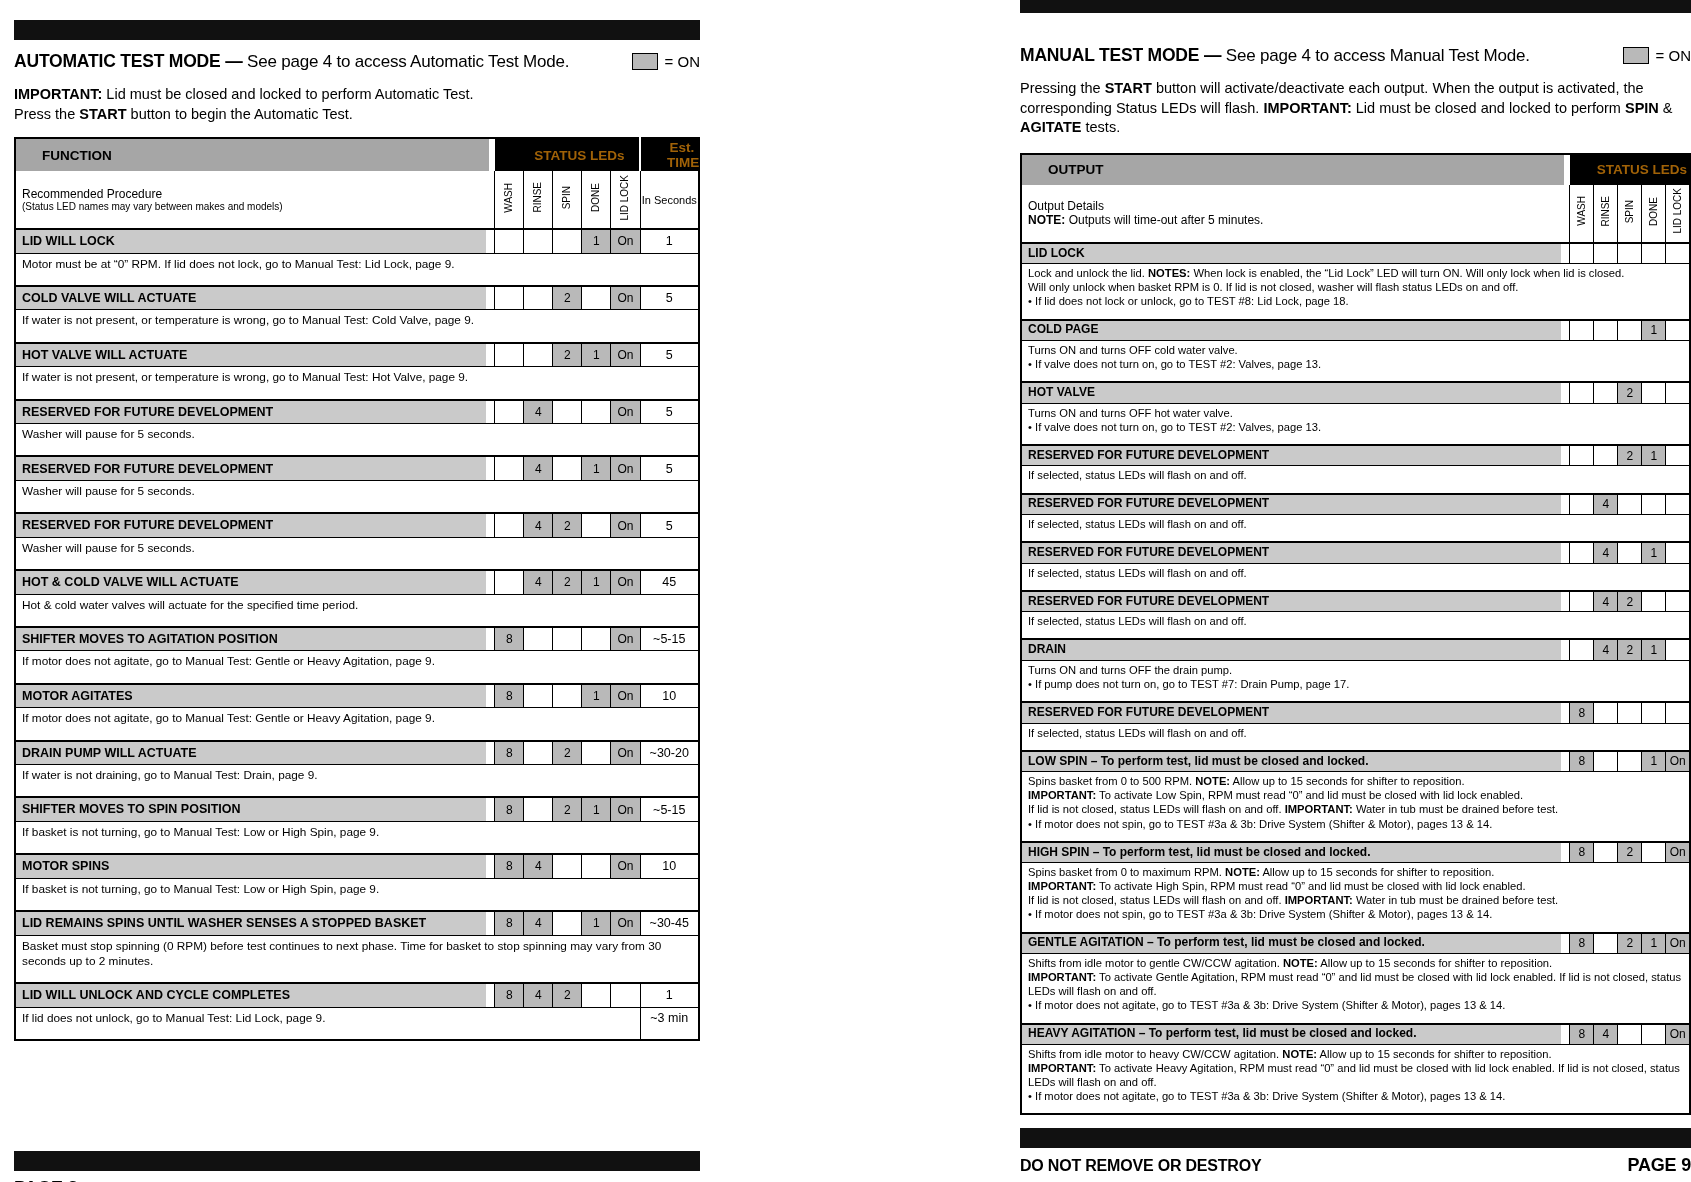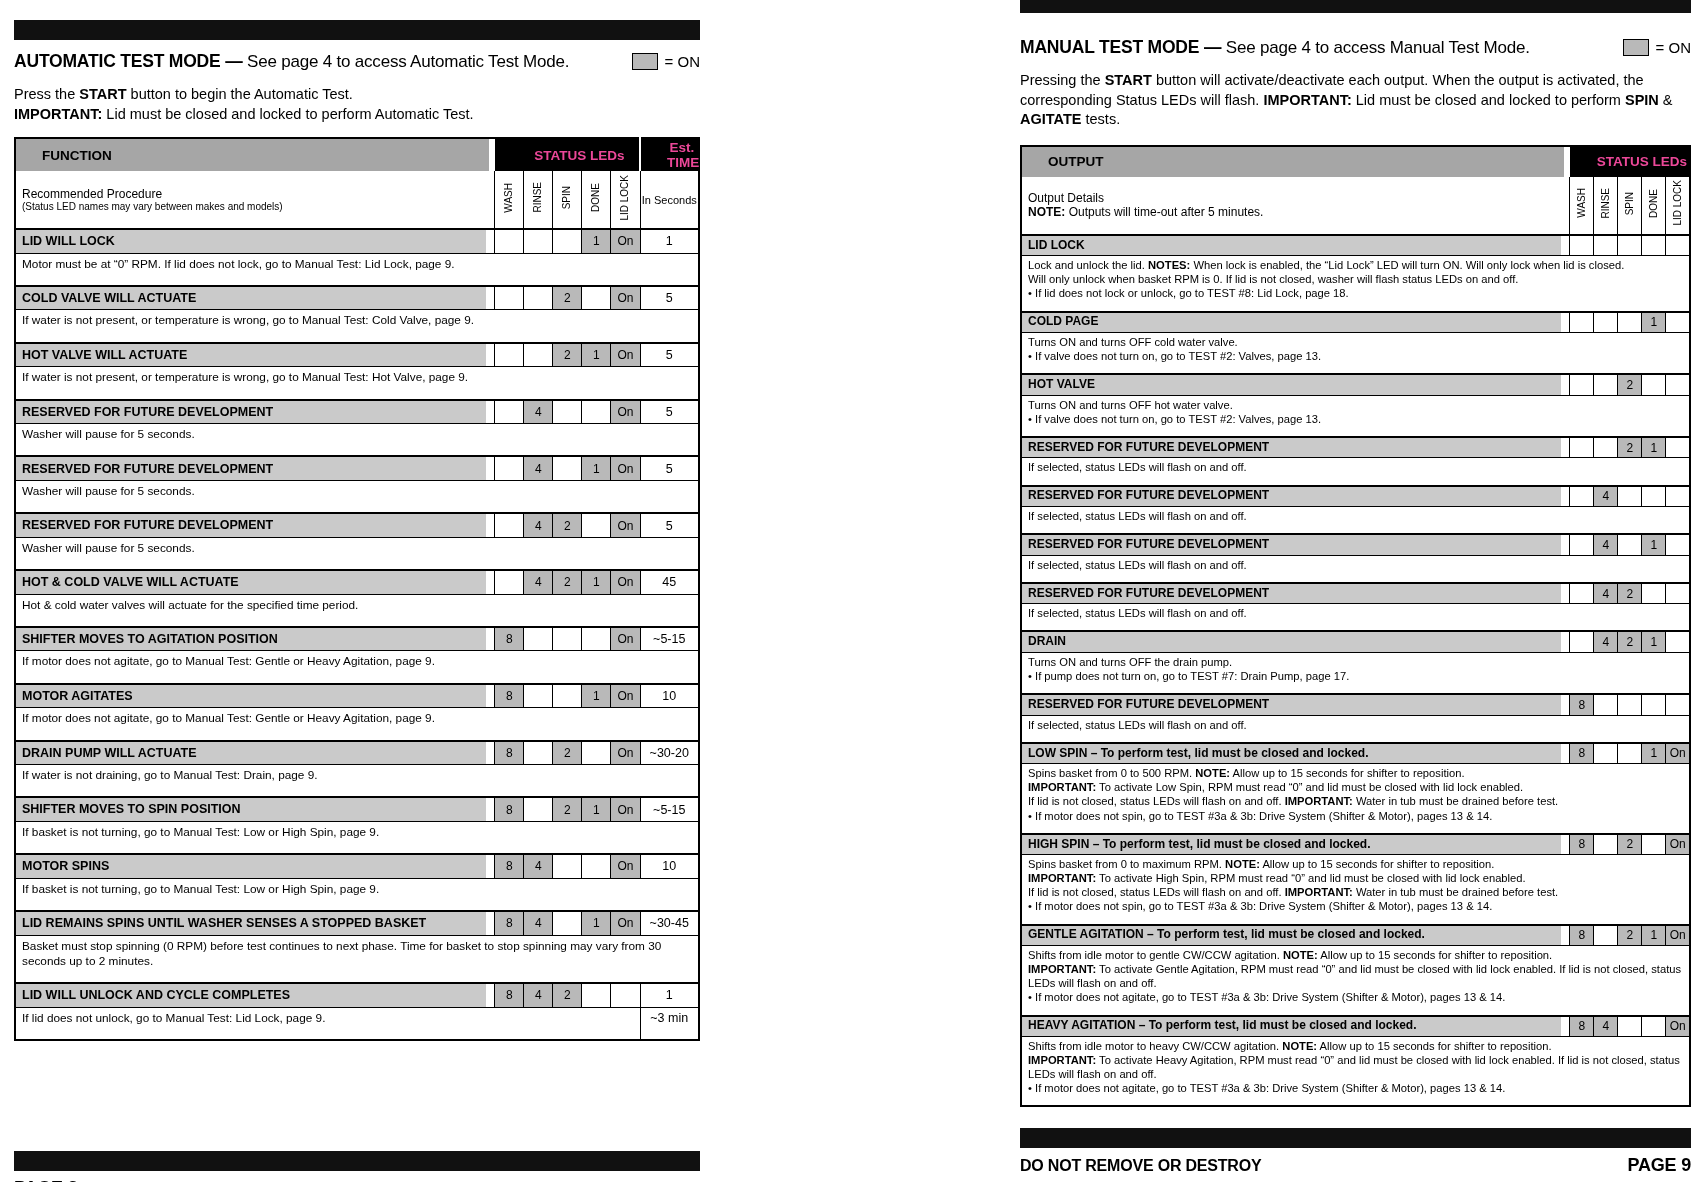--- a/index.html
+++ b/index.html
@@ -13,41 +13,41 @@
   body{
     width:1691px;height:1182px;position:relative;background:#fff;color:#000;
     font-family:"Liberation Sans",sans-serif;overflow:hidden;
   }
   .page{position:absolute;}
   #page-left{left:14px;top:20px;width:686px;height:1174px;}
   #page-right{left:1020px;top:0;width:671px;height:1182px;}
   .topbar{background:var(--bar-black);height:20px;width:100%;}
   #page-right .topbar{height:13px;}
   .title-row{display:flex;justify-content:space-between;align-items:center;margin-top:11px;}
-  #page-right .title-row{margin-top:24px;}
+  #page-right .title-row{margin-top:32px;}
   .title{font-size:17px;letter-spacing:-0.2px;}
   .title b{font-size:17.5px;}
   .legend{display:flex;align-items:center;font-size:15px;white-space:nowrap;}
   .swatch{display:inline-block;width:26px;height:17px;background:var(--on-gray);border:1.6px solid #000;margin-right:7px;}
   .intro{margin-top:13px;font-size:14.5px;line-height:1.35;}
   .intro p{margin:0;}
   .mode-table{border-collapse:collapse;width:100%;border:2px solid #000;table-layout:fixed;}
   #page-left .mode-table{margin-top:13px;}
   #page-right .mode-table{margin-top:15px;}
   .t-left col.c-led{width:29px;}
   .t-left col.c-time{width:59px;}
   .t-right col.c-led{width:24px;}
   
   .hd1 th{height:31px;font-size:13.5px;padding-left:26px;}
   .hd-fn{
     text-align:left;padding-left:6px;
     background:linear-gradient(var(--header-gray),var(--header-gray)) no-repeat;
     background-size:calc(100% - 6px) 100%;background-color:#fff;
   }
-  .hd-black{background:#000;color:#ec4899;text-align:center;}
+  .hd-black{background:#000;color:#a16207;text-align:center;}
   .hd-time{border-left:2px solid #fff;}
   
   .hd2 td{height:58px;background:#fff;vertical-align:middle;}
   .sub-fn{padding:4px 6px;text-align:left;}
   .sub-fn .s1{font-size:12px;}
   .t-left .sub-fn .s2{font-size:10px;}
   .t-right .sub-fn .s2{font-size:12px;}
   .led-hd{border-left:1px solid #000;border-right:1px solid #000;text-align:center;vertical-align:middle;}
   .vtext{writing-mode:vertical-rl;transform:rotate(180deg);font-size:10px;line-height:1;display:inline-block;white-space:nowrap;}
   .time-sub{text-align:center;font-size:11px;}
@@ -82,22 +82,22 @@
 <div class="page" id="page-left">
   <div class="topbar"></div>
   <div class="title-row">
     <div class="title"><b>AUTOMATIC TEST MODE —</b><span> See page 4 to access Automatic Test Mode.</span></div>
     <div class="legend">
         <span class="swatch"></span>
         <span>= ON</span>
       </div>
   </div>
   <div class="intro">
+    <p><b>IMPORTANT:</b> Lid must be closed and locked to perform Automatic Test.</p>
     <p>Press the <b>START</b> button to begin the Automatic Test.</p>
-    <p><b>IMPORTANT:</b> Lid must be closed and locked to perform Automatic Test.</p>
   </div>
   <table class="mode-table t-left">
     <colgroup>
       <col class="c-fn">
         <col class="c-led">
         <col class="c-led">
         <col class="c-led">
         <col class="c-led">
         <col class="c-led">
         <col class="c-time">

